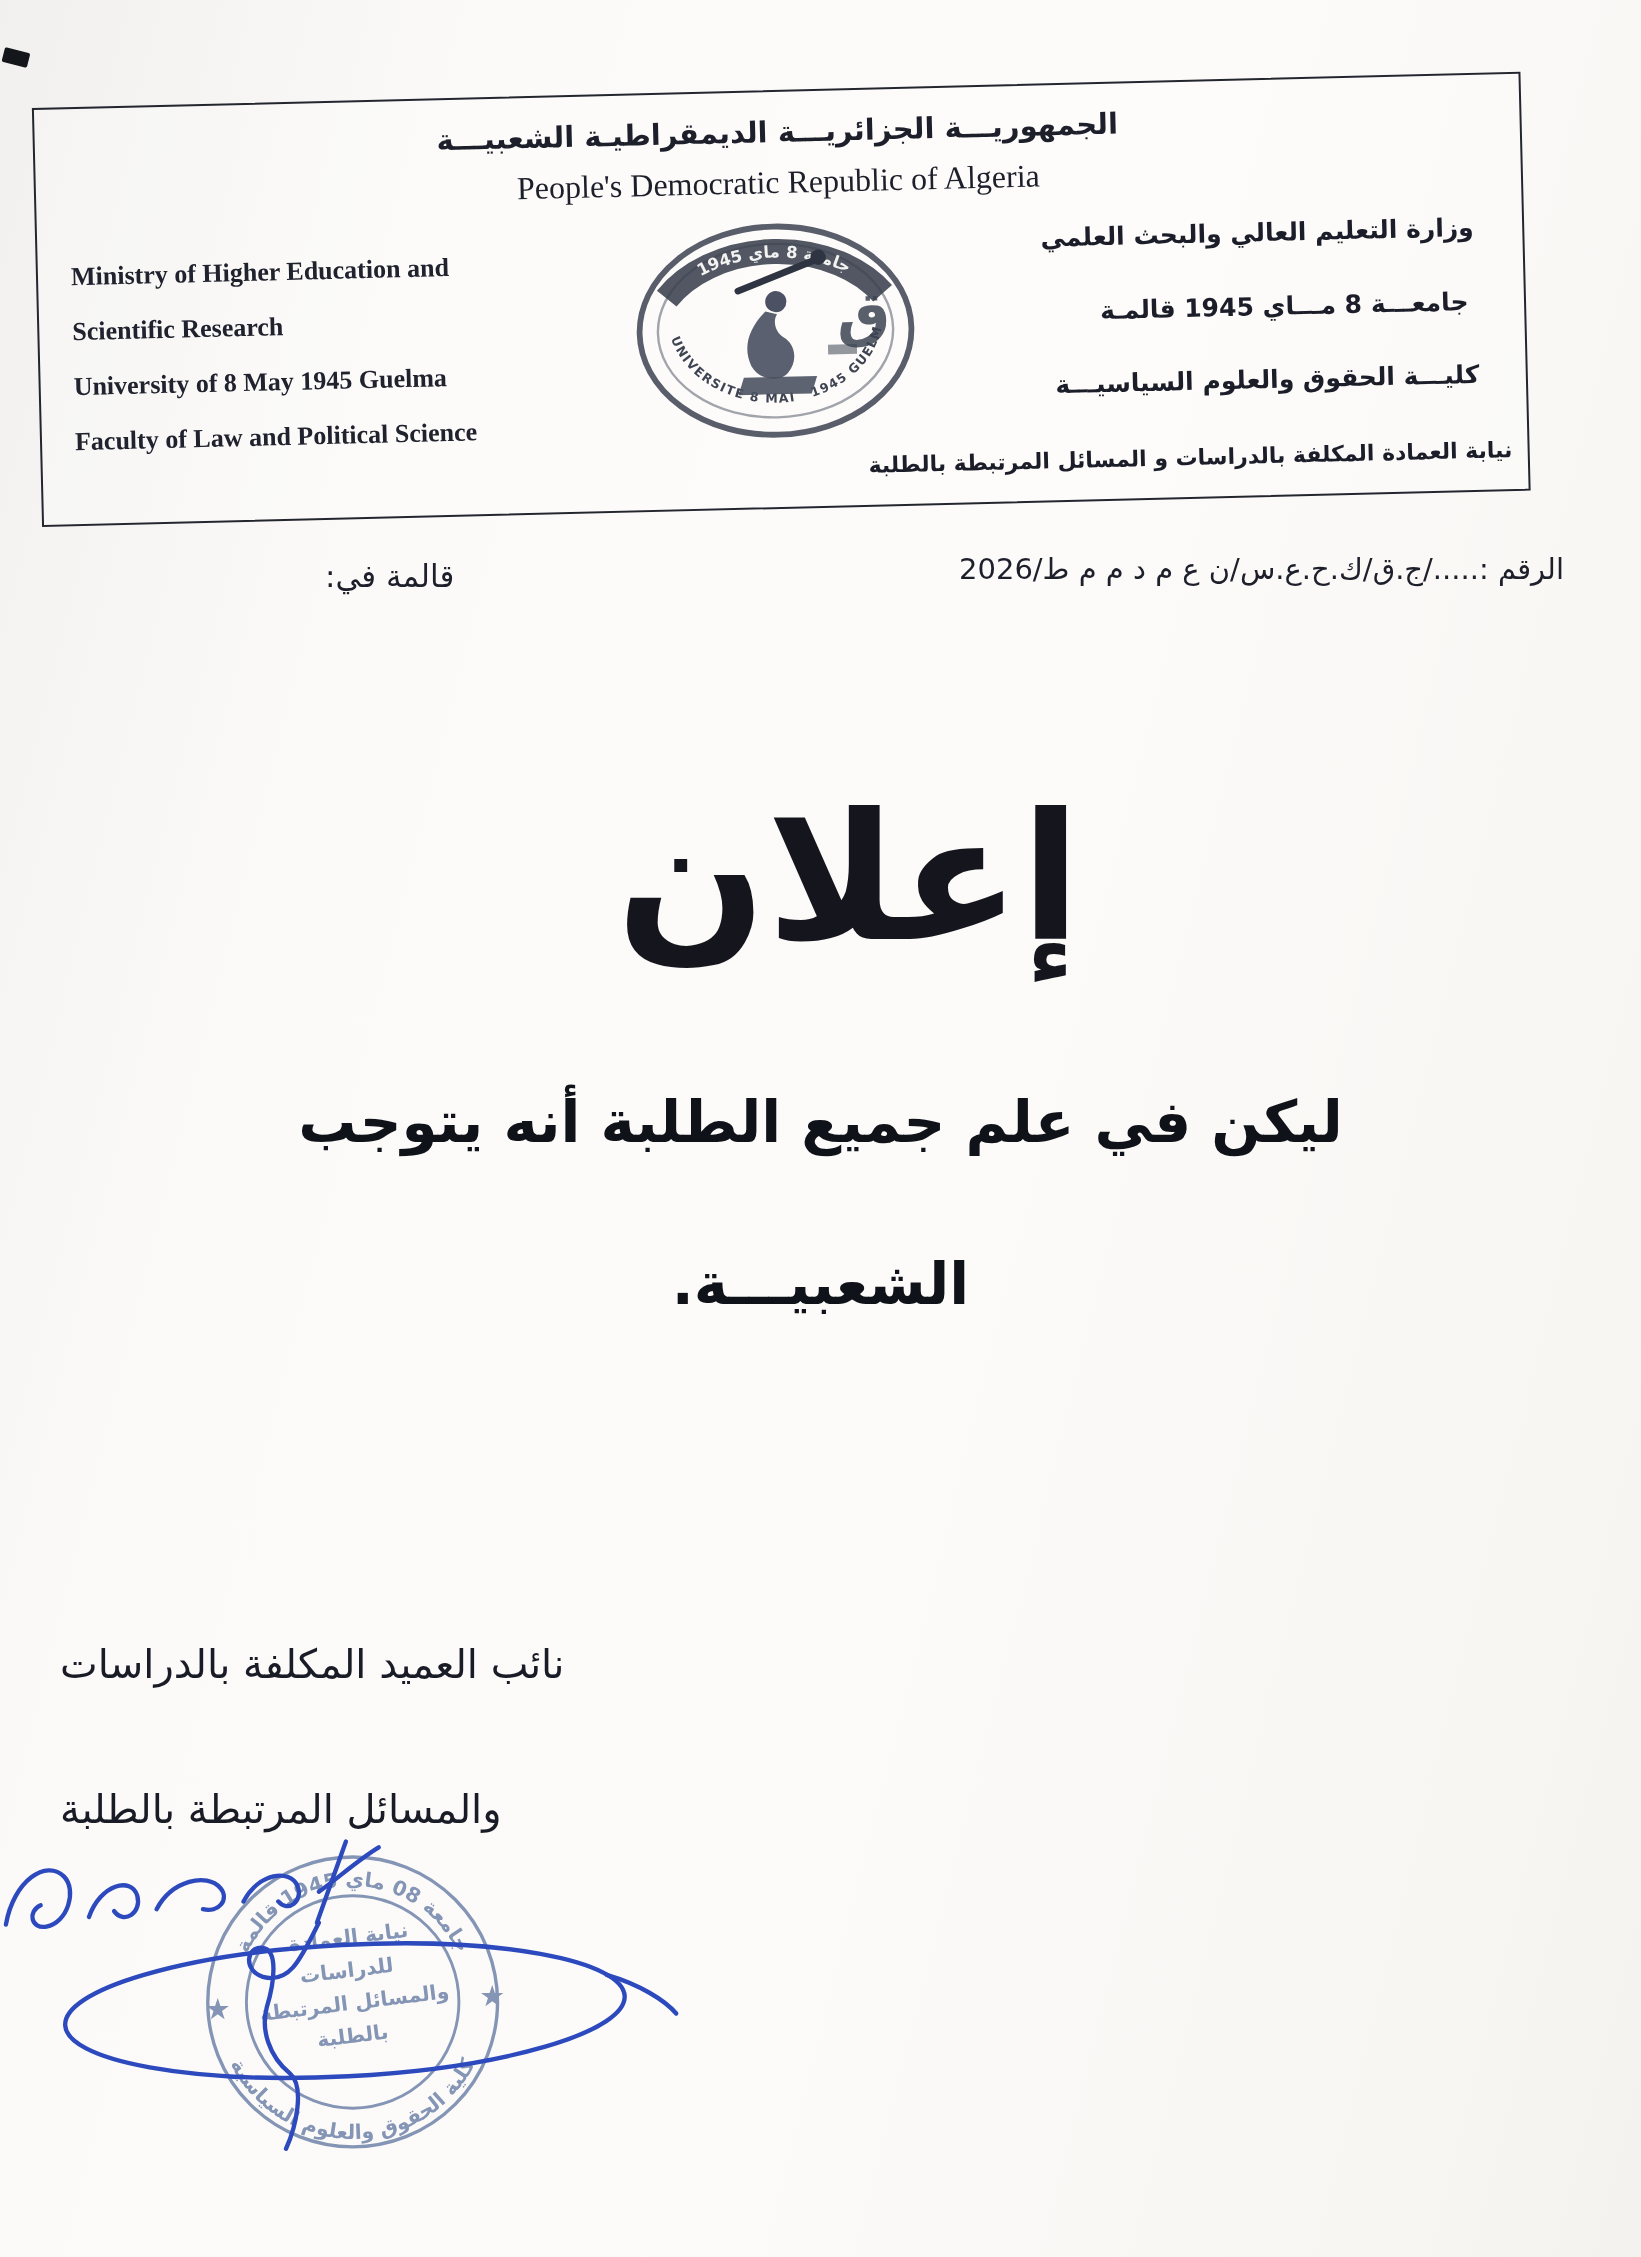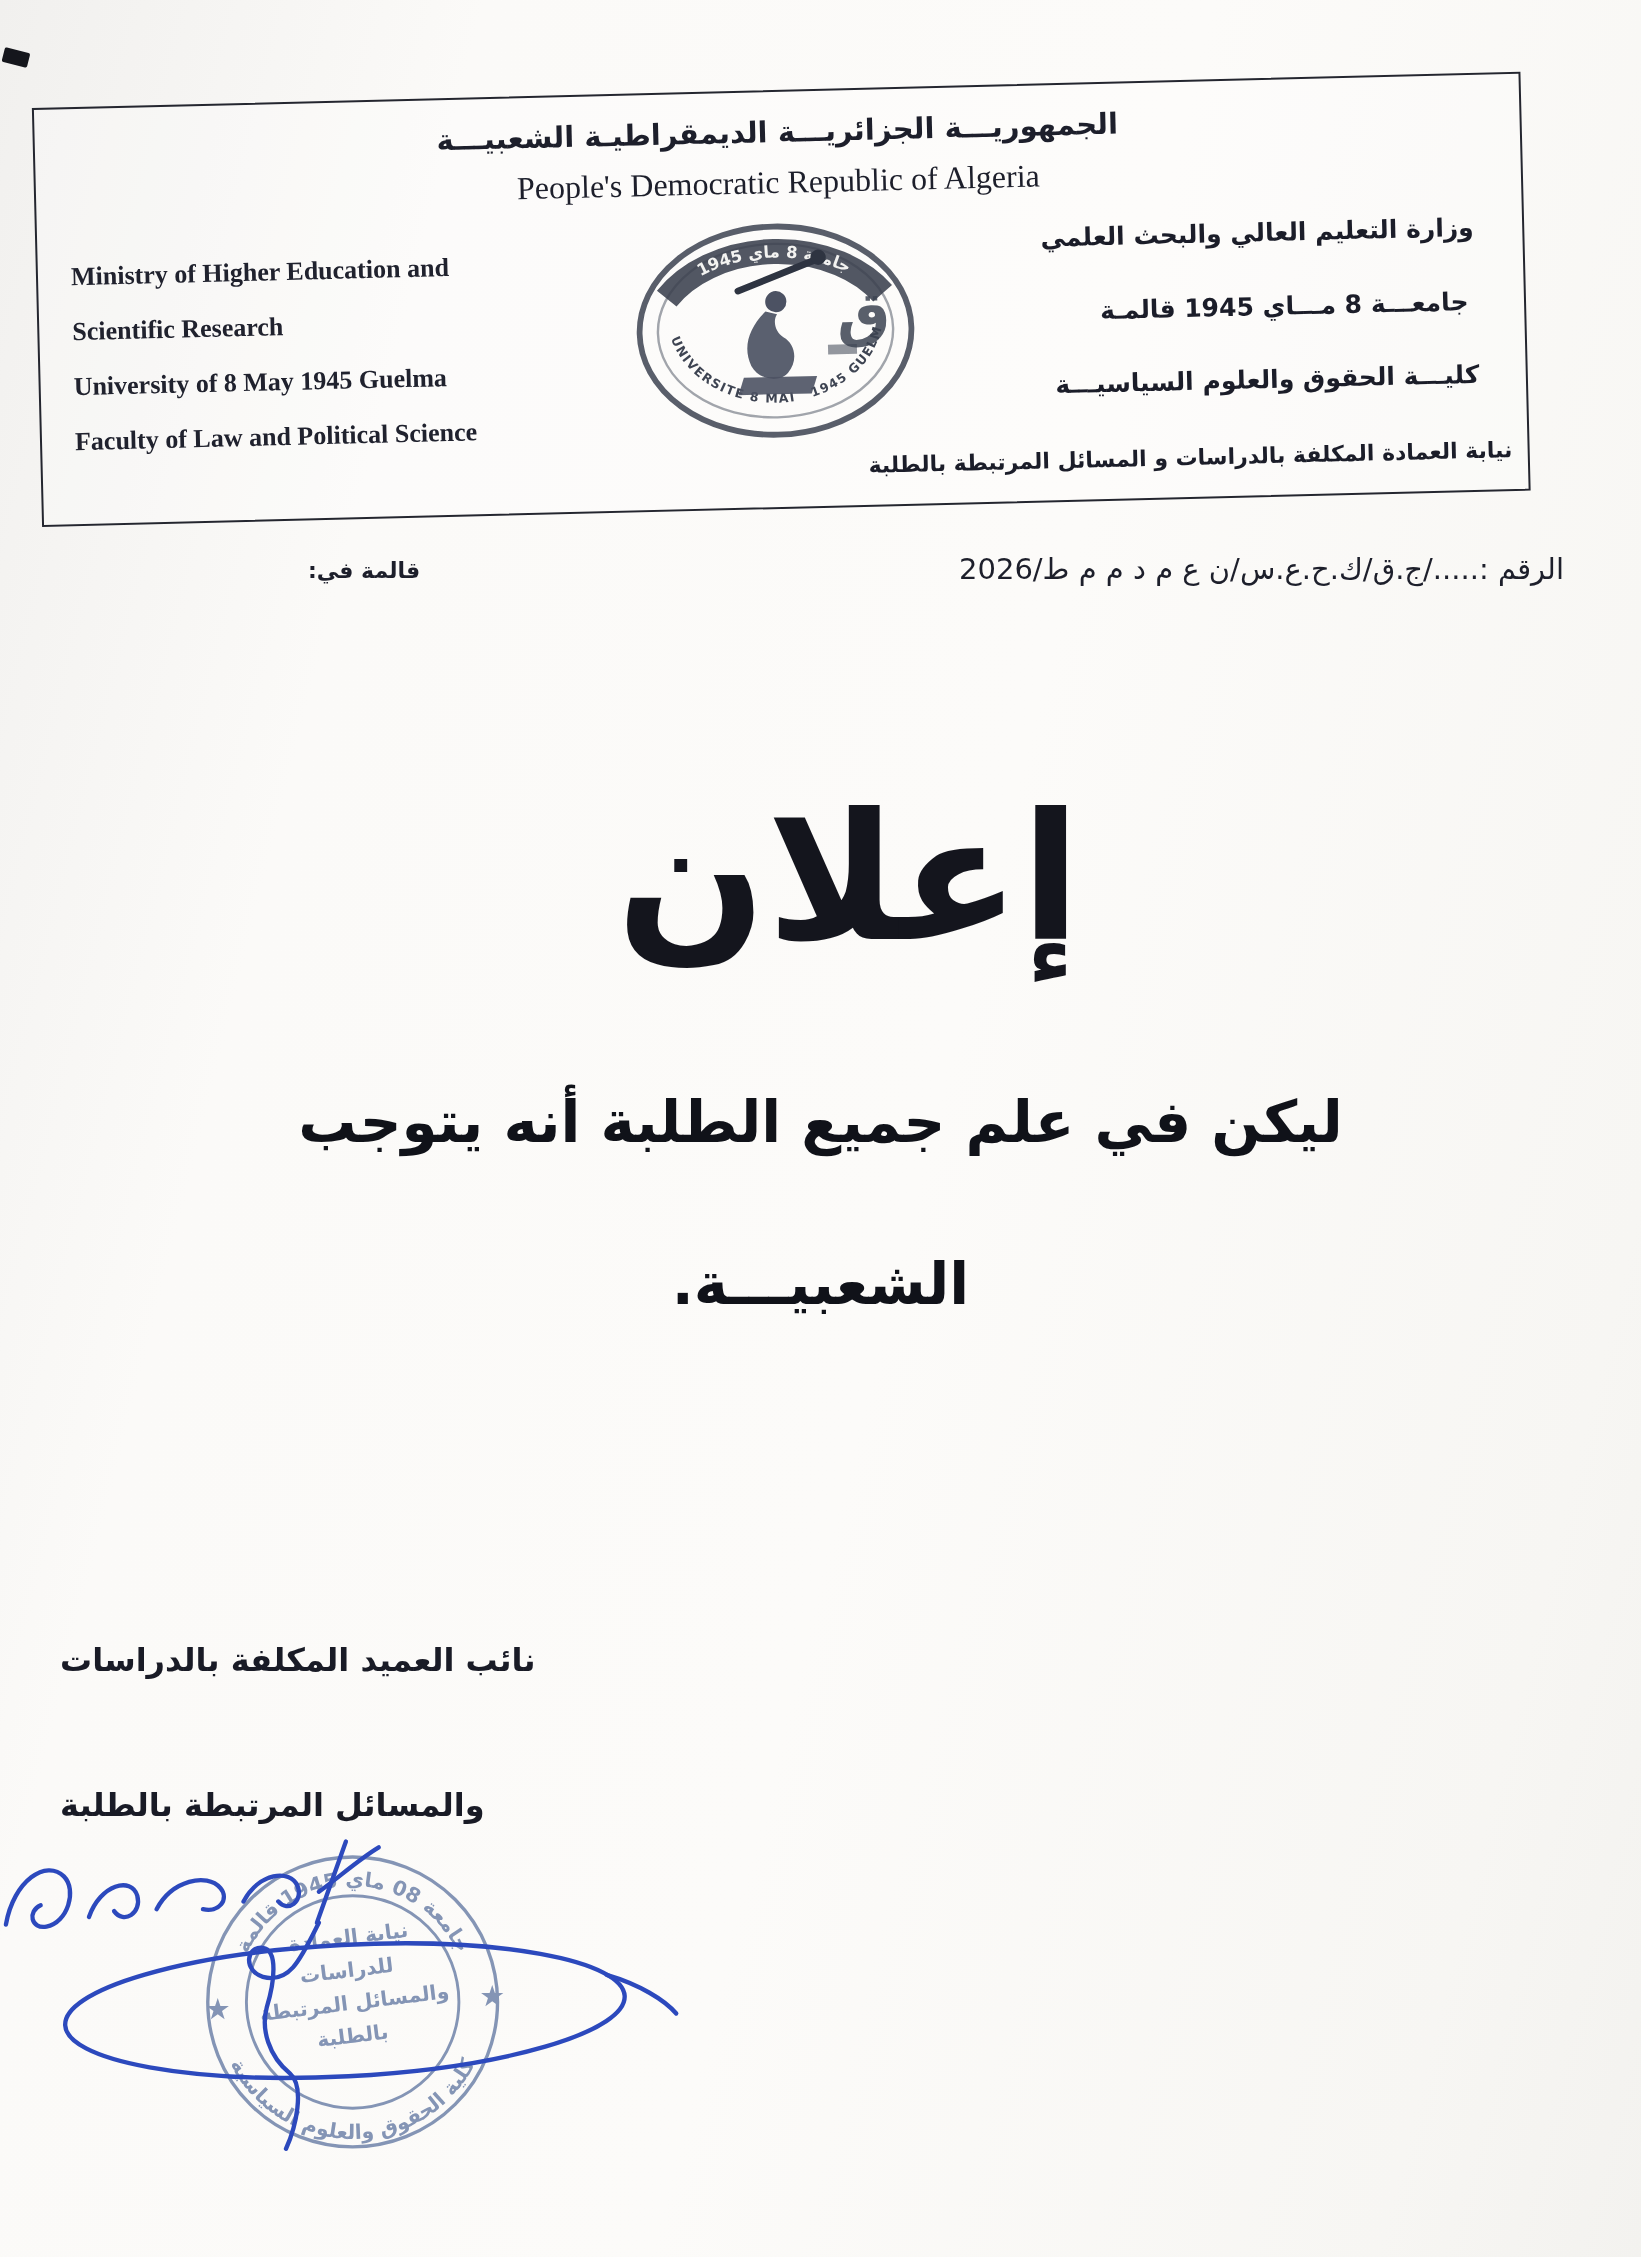--- a/index.html
+++ b/index.html
@@ -47,35 +47,35 @@
   .ar-line.l1{top:11.6px;right:35px;}
   .ar-line.l2{top:85px;right:42px;}
   .ar-line.l3{top:158px;right:33px;}
   .ar-line.l4{top:236px;right:1.9px;font-size:22px;}
   
   .ref-line{
     position:absolute;top:552px;right:77px;direction:rtl;
     font-weight:normal;font-size:29px;white-space:nowrap;
   }
   .place-date{
-    position:absolute;top:558px;left:308px;direction:rtl;
-    font-weight:bold;font-size:22px;
+    position:absolute;top:558px;left:325px;direction:rtl;
+    font-weight:normal;font-size:31px;
   }
   
   .ann-title{
     position:absolute;top:769px;left:0;width:100%;text-align:center;
     font-size:176px;font-weight:bold;line-height:1.25;direction:rtl;color:#14151d;padding-left:28px;
   }
   .ann-body{
     position:absolute;top:1041px;left:0;width:100%;text-align:center;
     font-size:58px;font-weight:bold;line-height:162px;direction:rtl;color:#101219;
   }
   
   .role-line{
-    position:absolute;left:60px;direction:rtl;font-weight:bold;font-size:32px;
+    position:absolute;left:60px;direction:rtl;font-weight:normal;font-size:40px;
     white-space:nowrap;color:#191b26;
   }
   .role-line.r1{top:1641px;}
   .role-line.r2{top:1786px;}
   .sig-svg{position:absolute;left:0;top:1830px;width:686px;height:425px;}
   .stamp-text{font-family:"DejaVu Sans",sans-serif;font-weight:bold;fill:var(--stamp-blue);}
   .logo-arc{font-family:"DejaVu Sans",sans-serif;font-weight:bold;fill:#3e4452;}
 </style>
 </head>
 <body>

